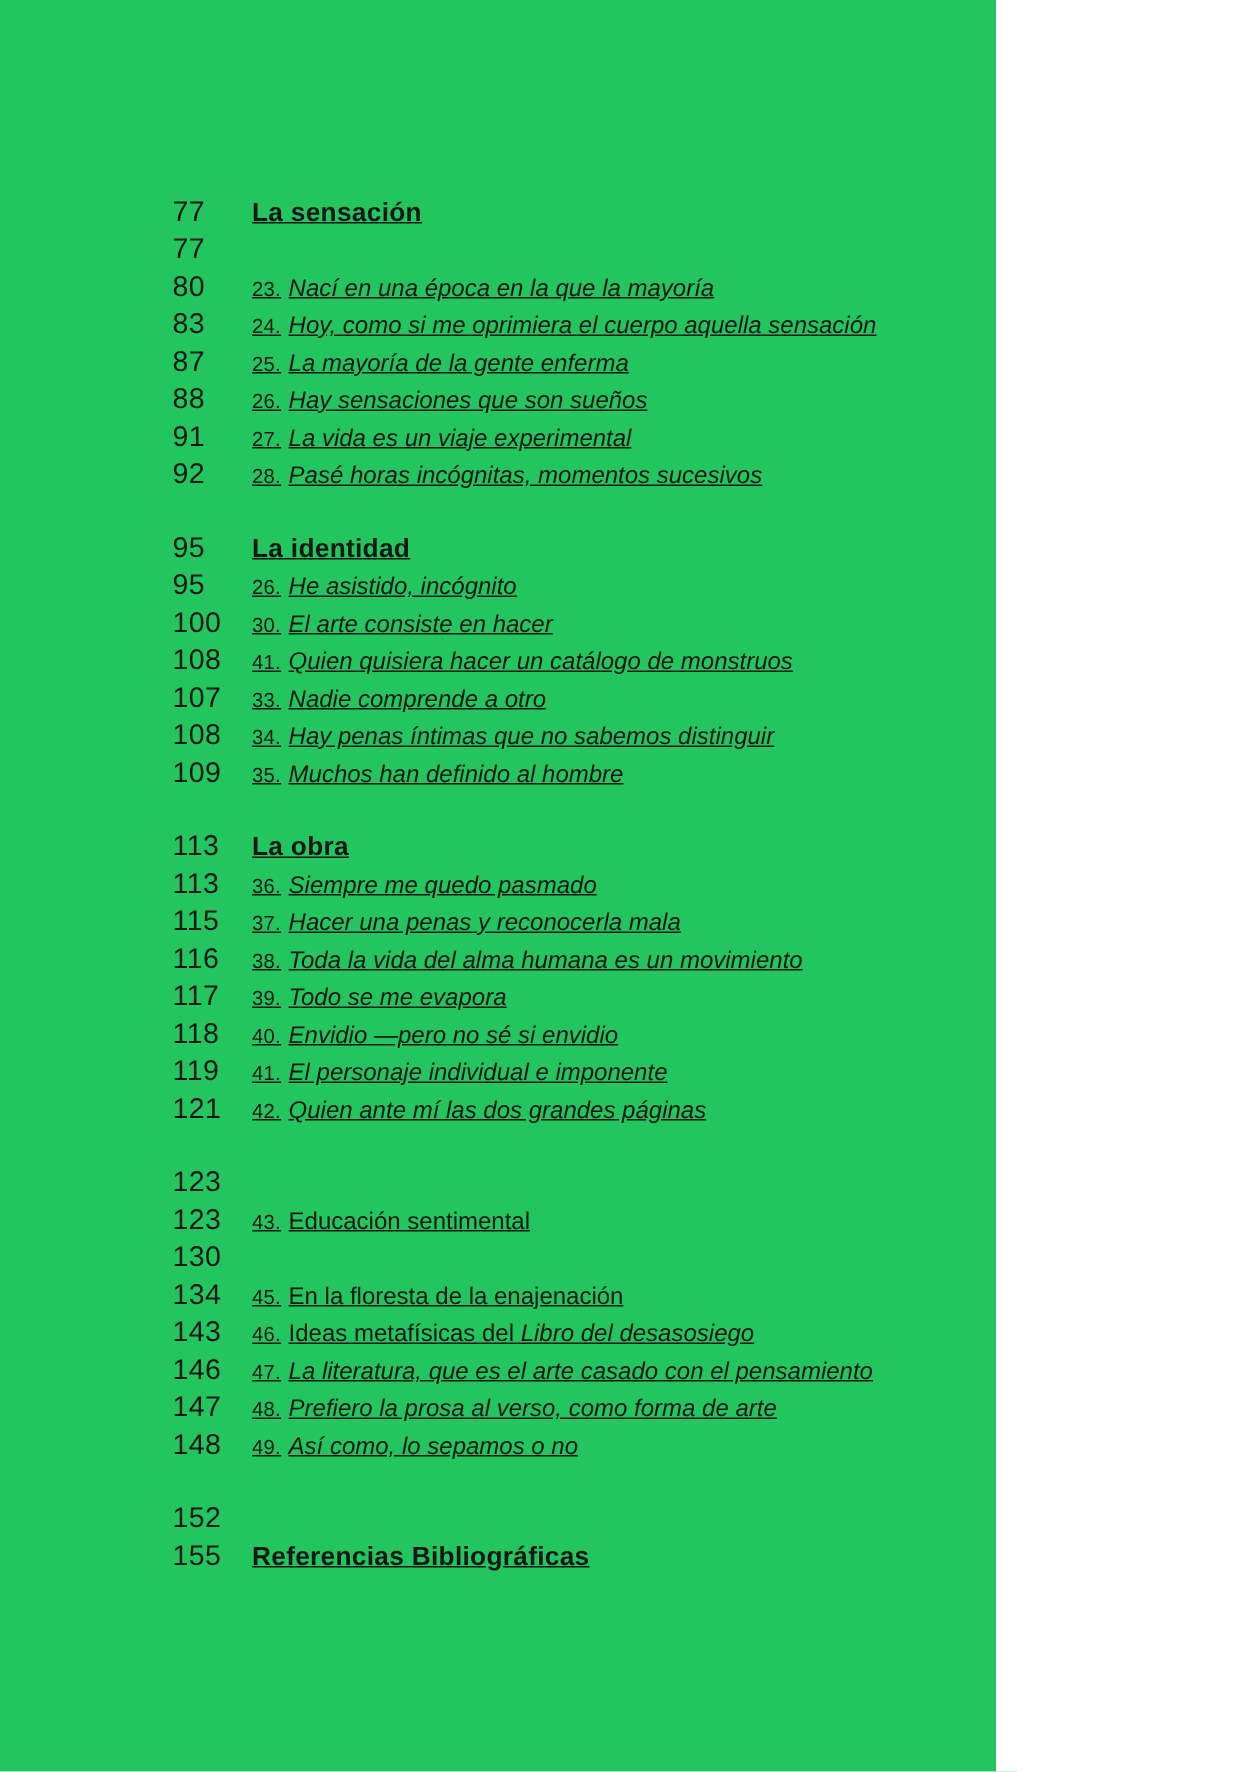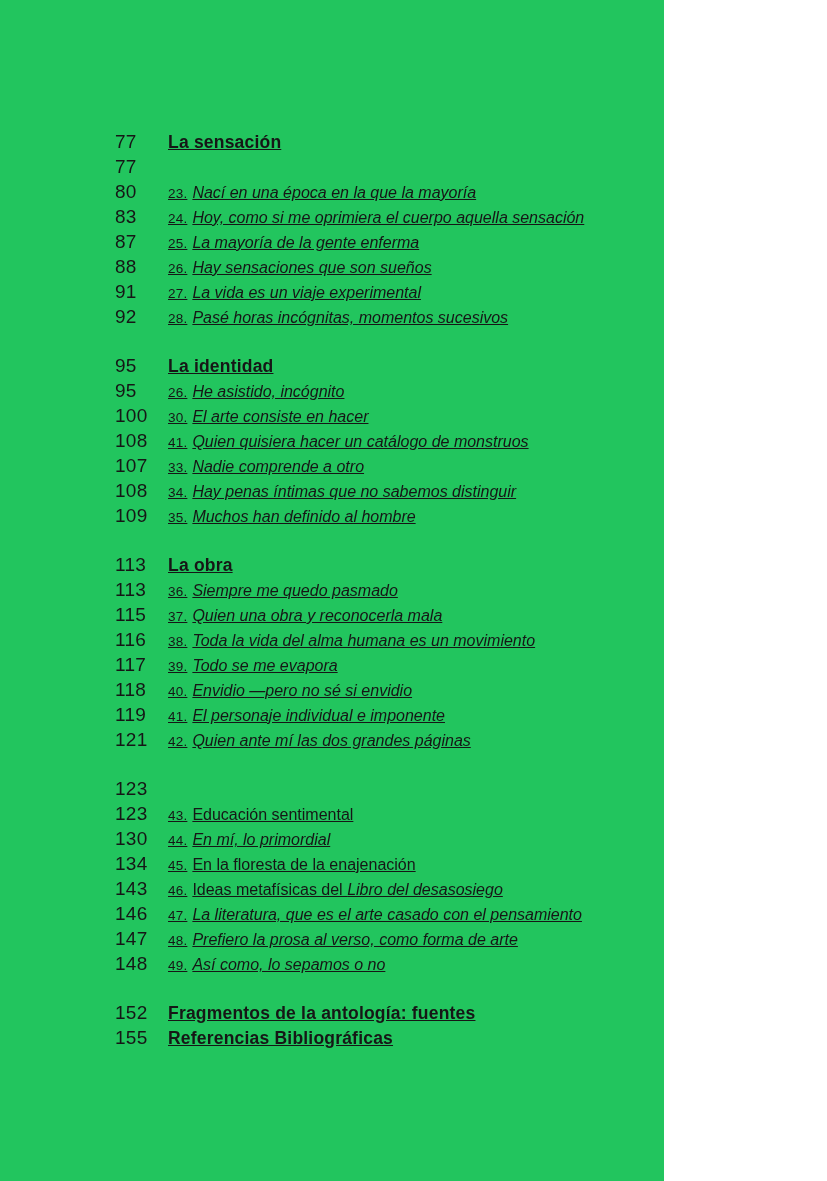--- a/index.html
+++ b/index.html
@@ -126,21 +126,21 @@
         <div class="row heading">
           <span class="page-num">113</span>
           <span class="entry"><span class="seg seg-bold">La obra</span></span>
         </div>
         <div class="row item">
           <span class="page-num">113</span>
           <span class="entry"><span class="item-num">36.</span><span class="seg seg-italic">Siempre me quedo pasmado</span></span>
         </div>
         <div class="row item">
           <span class="page-num">115</span>
-          <span class="entry"><span class="item-num">37.</span><span class="seg seg-italic">Quien una obra y reconocerla mala</span></span>
+          <span class="entry"><span class="item-num">37.</span><span class="seg seg-italic">Hacer una penas y reconocerla mala</span></span>
         </div>
         <div class="row item">
           <span class="page-num">116</span>
           <span class="entry"><span class="item-num">38.</span><span class="seg seg-italic">Toda la vida del alma humana es un movimiento</span></span>
         </div>
         <div class="row item">
           <span class="page-num">117</span>
           <span class="entry"><span class="item-num">39.</span><span class="seg seg-italic">Todo se me evapora</span></span>
         </div>
         <div class="row item">
@@ -159,21 +159,20 @@
       <div class="section">
         <div class="row heading">
           <span class="page-num">123</span>
         </div>
         <div class="row item">
           <span class="page-num">123</span>
           <span class="entry"><span class="item-num">43.</span><span class="seg seg-roman">Educación sentimental</span></span>
         </div>
         <div class="row item">
           <span class="page-num">130</span>
-          <span class="entry"><span class="item-num">44.</span><span class="seg seg-italic">En mí, lo primordial</span></span>
         </div>
         <div class="row item">
           <span class="page-num">134</span>
           <span class="entry"><span class="item-num">45.</span><span class="seg seg-roman">En la floresta de la enajenación</span></span>
         </div>
         <div class="row item">
           <span class="page-num">143</span>
           <span class="entry"><span class="item-num">46.</span><span class="seg seg-roman">Ideas metafísicas del </span><span class="seg seg-italic">Libro del desasosiego</span></span>
         </div>
         <div class="row item">
@@ -185,21 +184,20 @@
           <span class="entry"><span class="item-num">48.</span><span class="seg seg-italic">Prefiero la prosa al verso, como forma de arte</span></span>
         </div>
         <div class="row item">
           <span class="page-num">148</span>
           <span class="entry"><span class="item-num">49.</span><span class="seg seg-italic">Así como, lo sepamos o no</span></span>
         </div>
       </div>
       <div class="section">
         <div class="row heading">
           <span class="page-num">152</span>
-          <span class="entry"><span class="seg seg-bold">Fragmentos de la antología: fuentes</span></span>
         </div>
         <div class="row heading">
           <span class="page-num">155</span>
           <span class="entry"><span class="seg seg-bold">Referencias Bibliográficas</span></span>
         </div>
       </div>
     </div>
 </div>
 
 </body></html>

